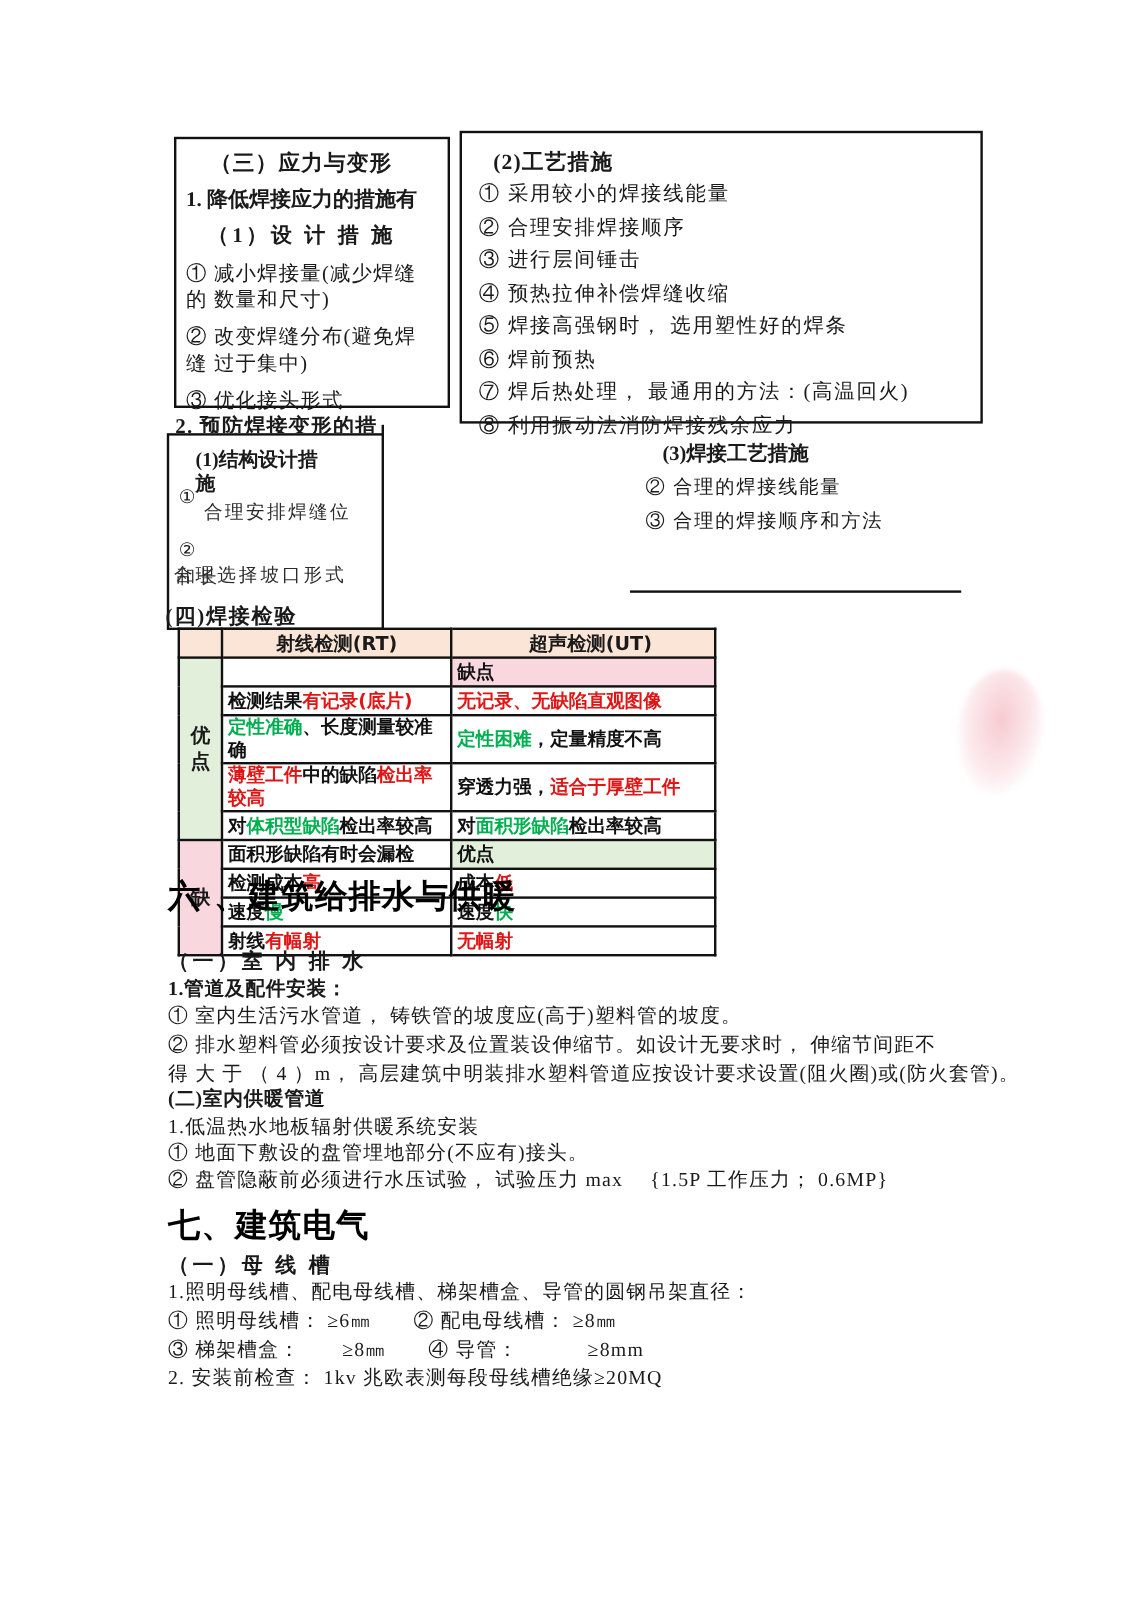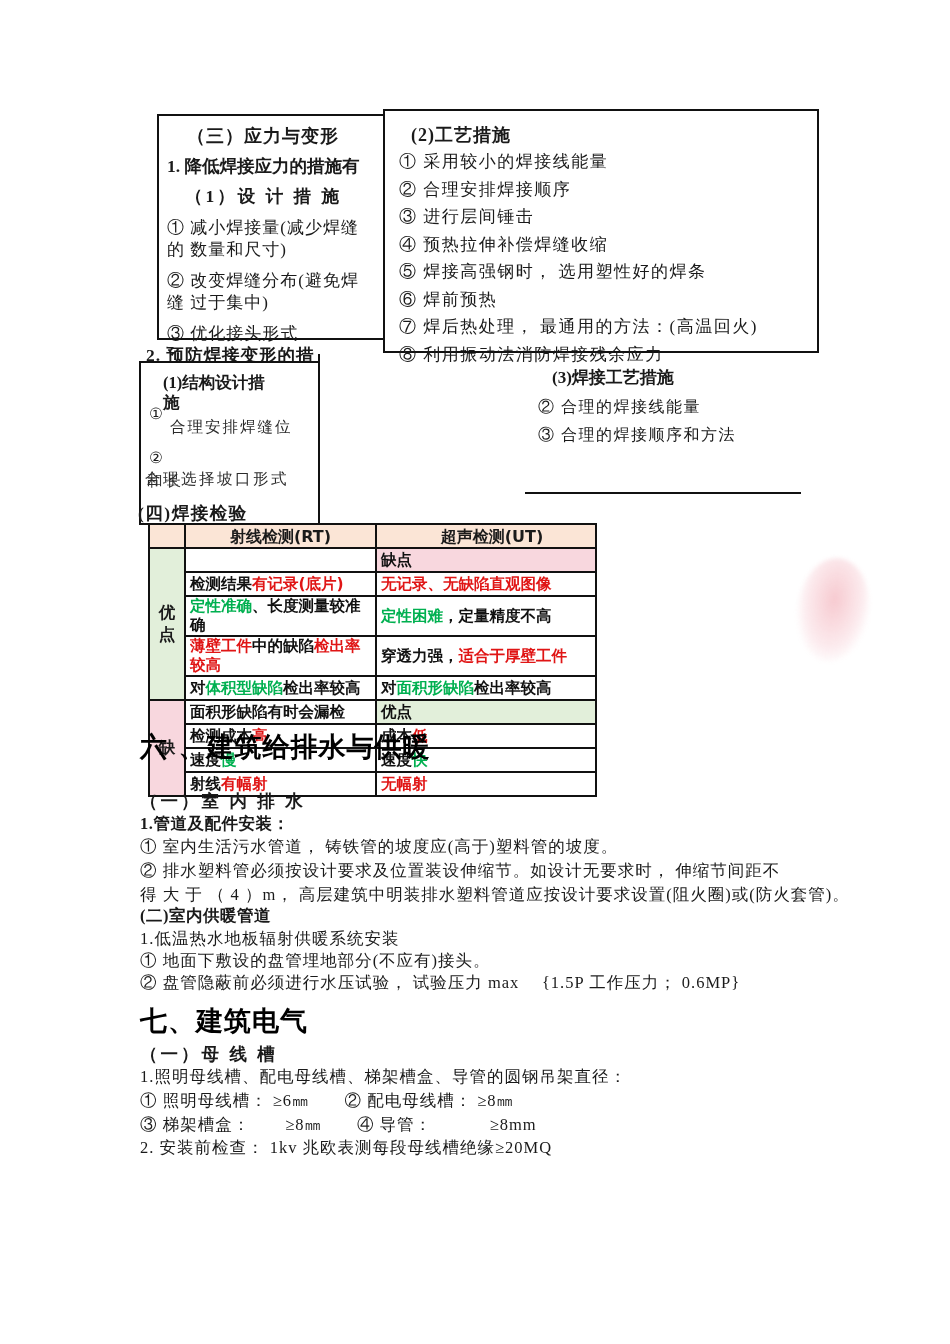--- a/index.html
+++ b/index.html
@@ -5,21 +5,21 @@
   html,body{margin:0;padding:0;background:#fff;}
   #page{
     position:relative;width:950px;height:1344px;background:#ffffff;overflow:hidden;
     font-family:"Liberation Serif","DejaVu Serif",serif;color:#1a1a1a;
   }
   .abs{position:absolute;}
   .pre{white-space:pre-line;}
 
   
   .frame{border:2px solid #111;box-sizing:border-box;background:#fff;}
-  #stress-box{left:145px;top:114px;width:230px;height:226px;padding:8px 10px 17px 8px;font-size:17px;margin-left:12px;}
+  #stress-box{left:145px;top:114px;width:230px;height:226px;padding:8px 10px 17px 8px;font-size:17px;}
   #stress-box .t1{font-weight:bold;font-size:18px;padding-left:20px;letter-spacing:1px;}
   #stress-box .t2{font-weight:bold;font-size:17.5px;margin-top:6px;}
   #stress-box .t3{font-weight:bold;font-size:17.5px;margin-top:6px;padding-left:18px;letter-spacing:3px;}
   #stress-box .item{margin-top:9px;line-height:22px;letter-spacing:1px;}
 
   #process-box{left:383px;top:109px;width:436px;height:244px;padding:12px 14px 0 14px;font-size:17px;}
   #process-box .t1{font-weight:bold;font-size:18px;padding-left:12px;letter-spacing:1px;}
   #process-box .item{margin-top:3px;line-height:24.5px;letter-spacing:1.5px;}
 
   #clipped-line{left:146px;top:343px;width:230px;height:19px;overflow:hidden;

